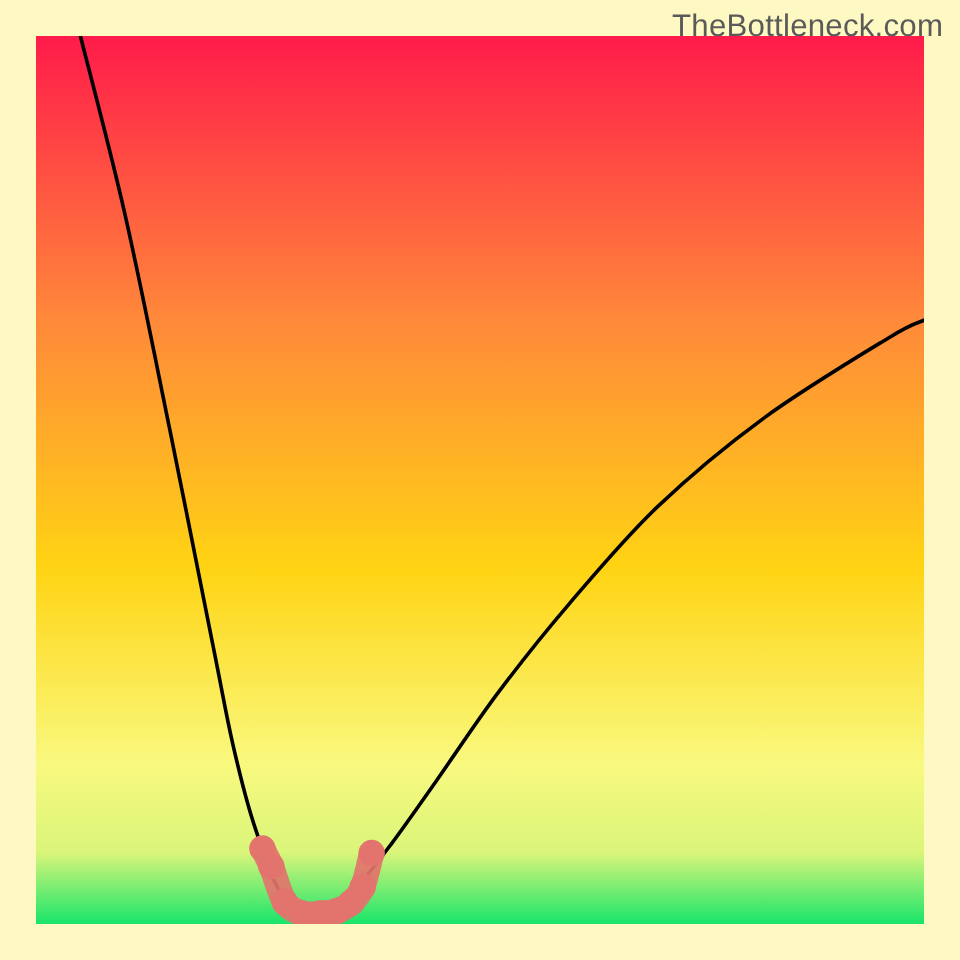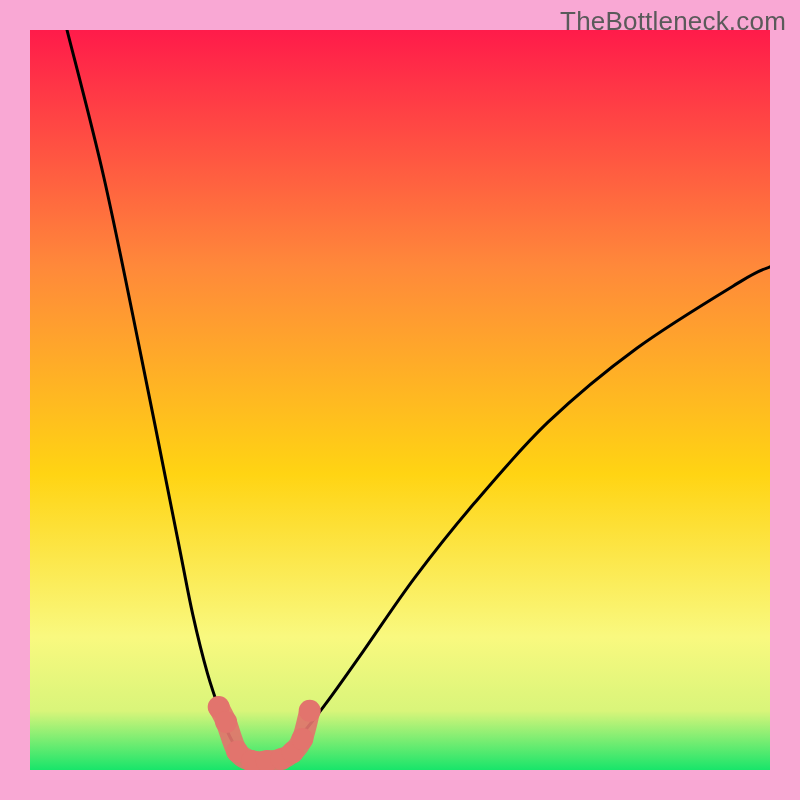--- a/index.html
+++ b/index.html
@@ -9,21 +9,21 @@
     height: 800px;
     background: #000;
     overflow: hidden;
   }
   .frame {
     position: absolute;
     left: 0;
     top: 0;
     width: 800px;
     height: 800px;
-    background: #f9a8d4;
+    background: #fef9c3;
   }
   .plot-area {
     position: absolute;
     left: 30px;
     top: 30px;
     width: 740px;
     height: 740px;
   }
   .watermark {
     position: absolute;

